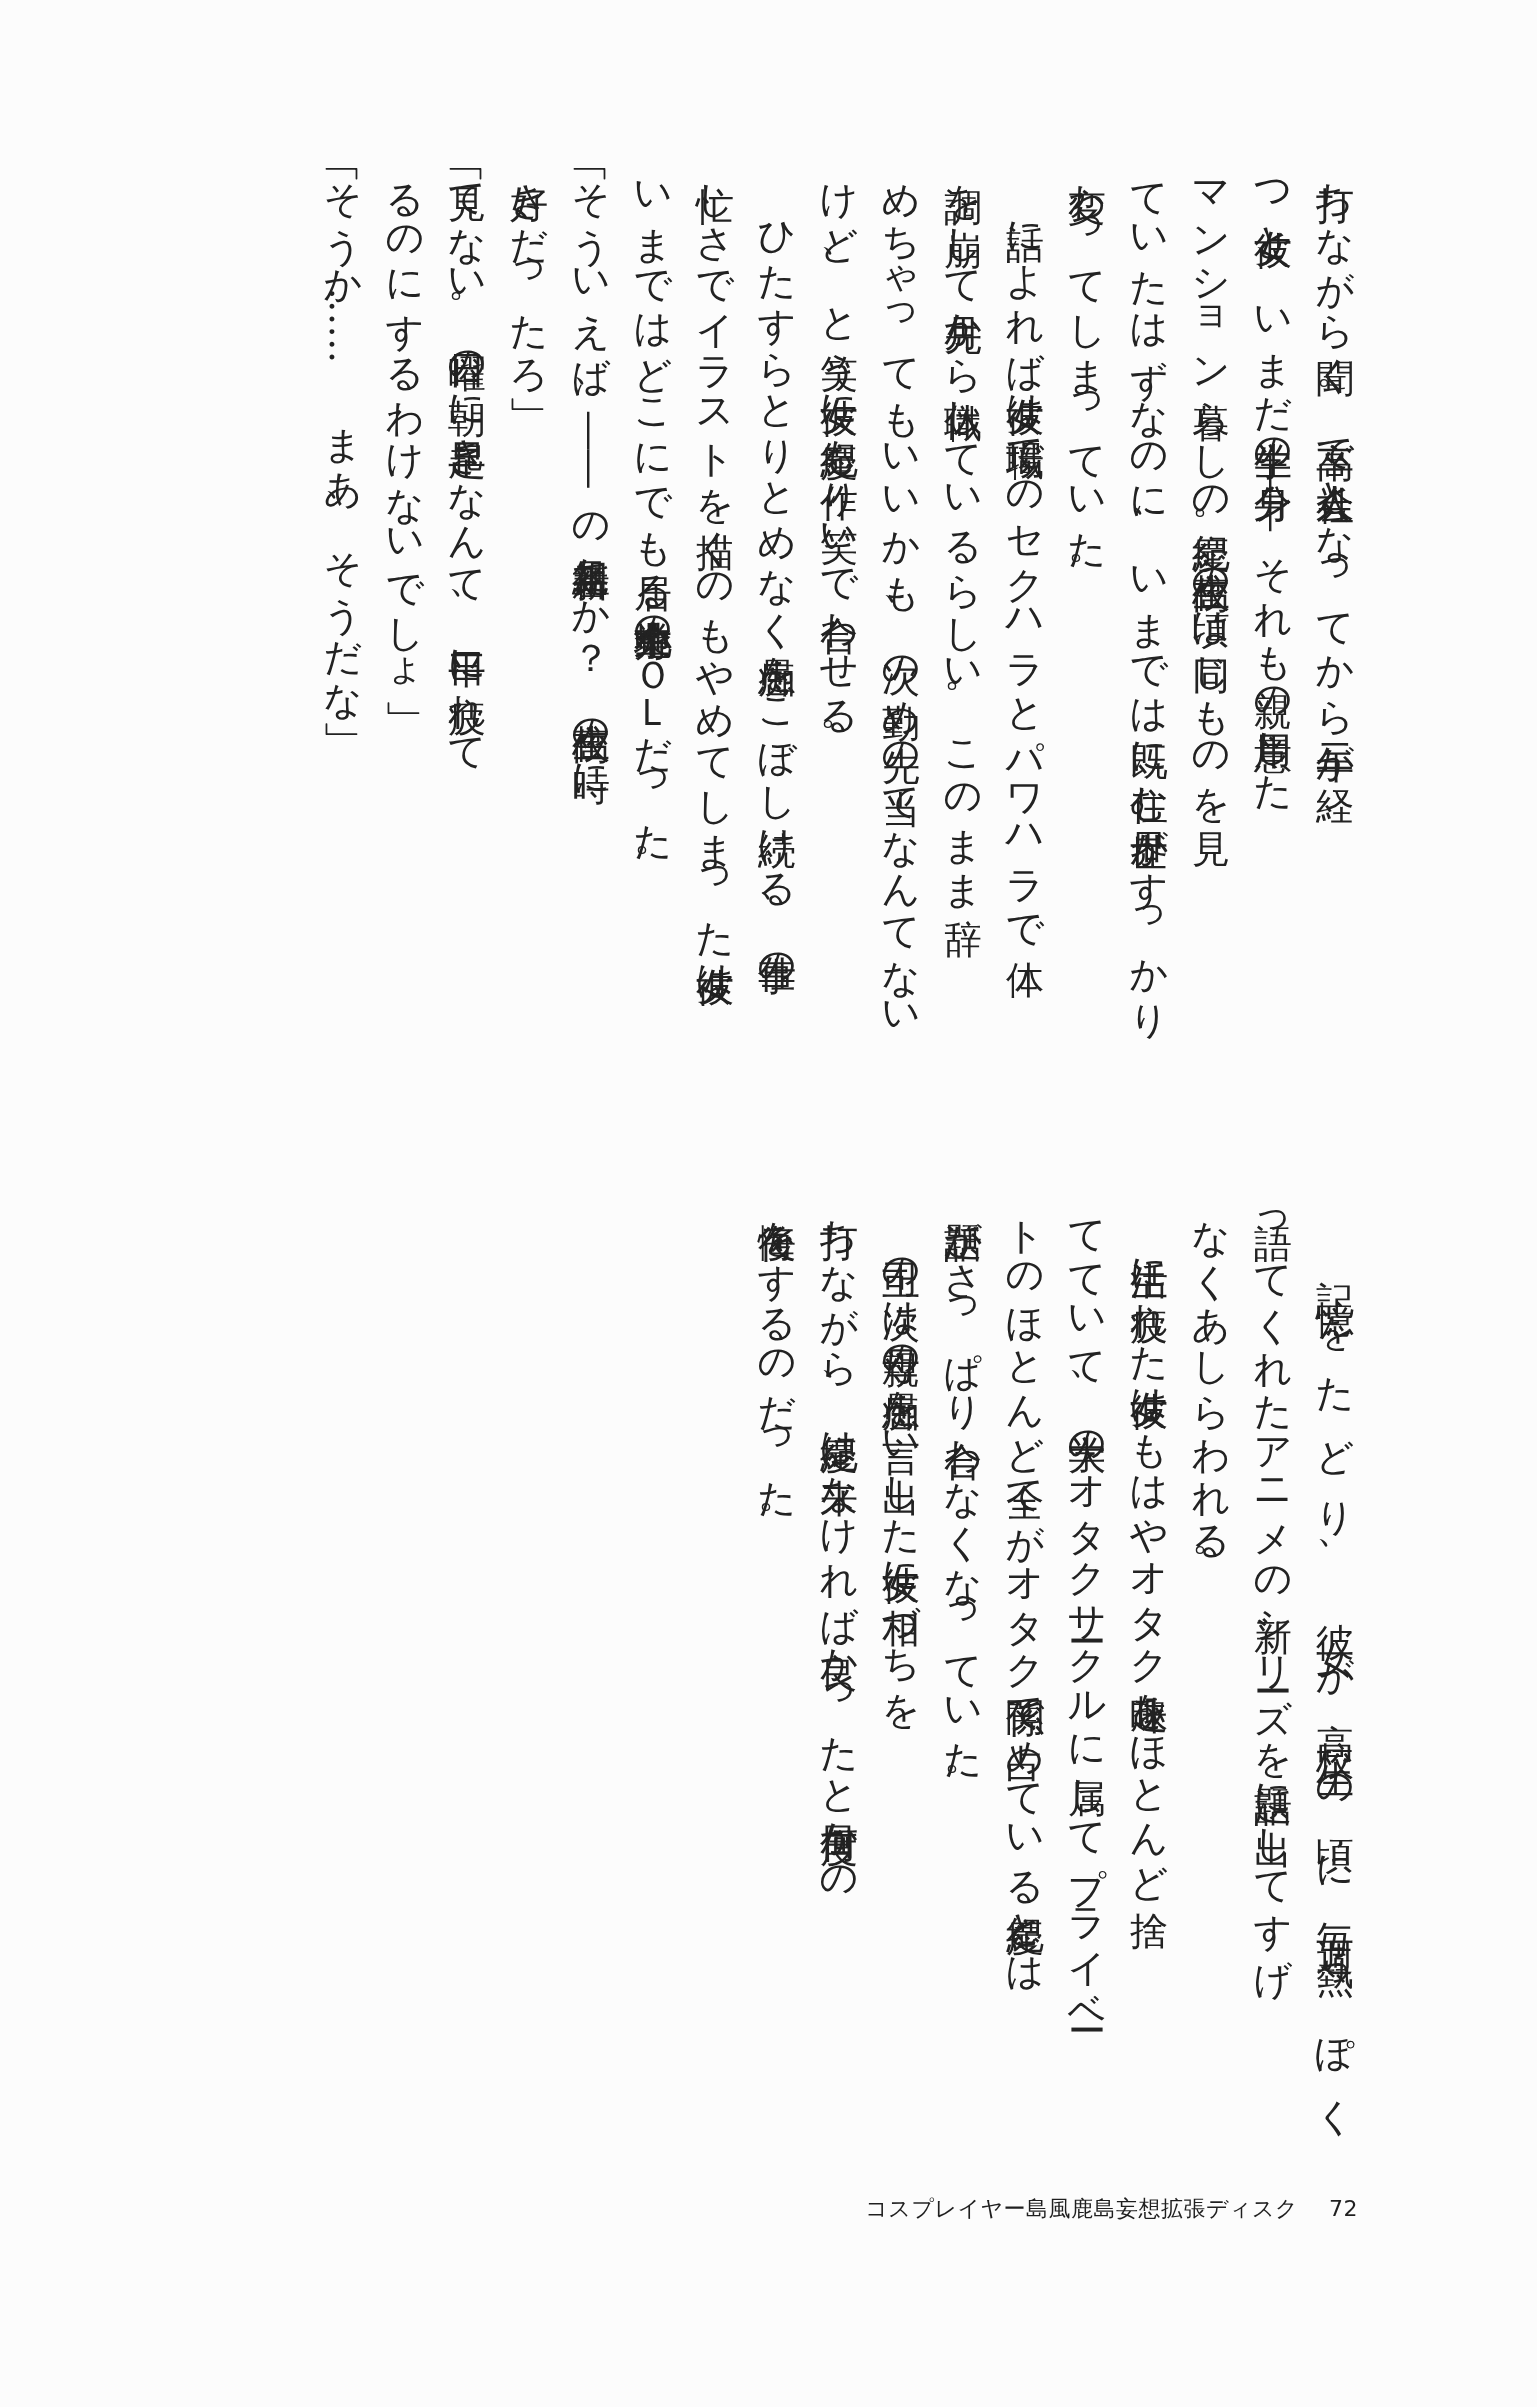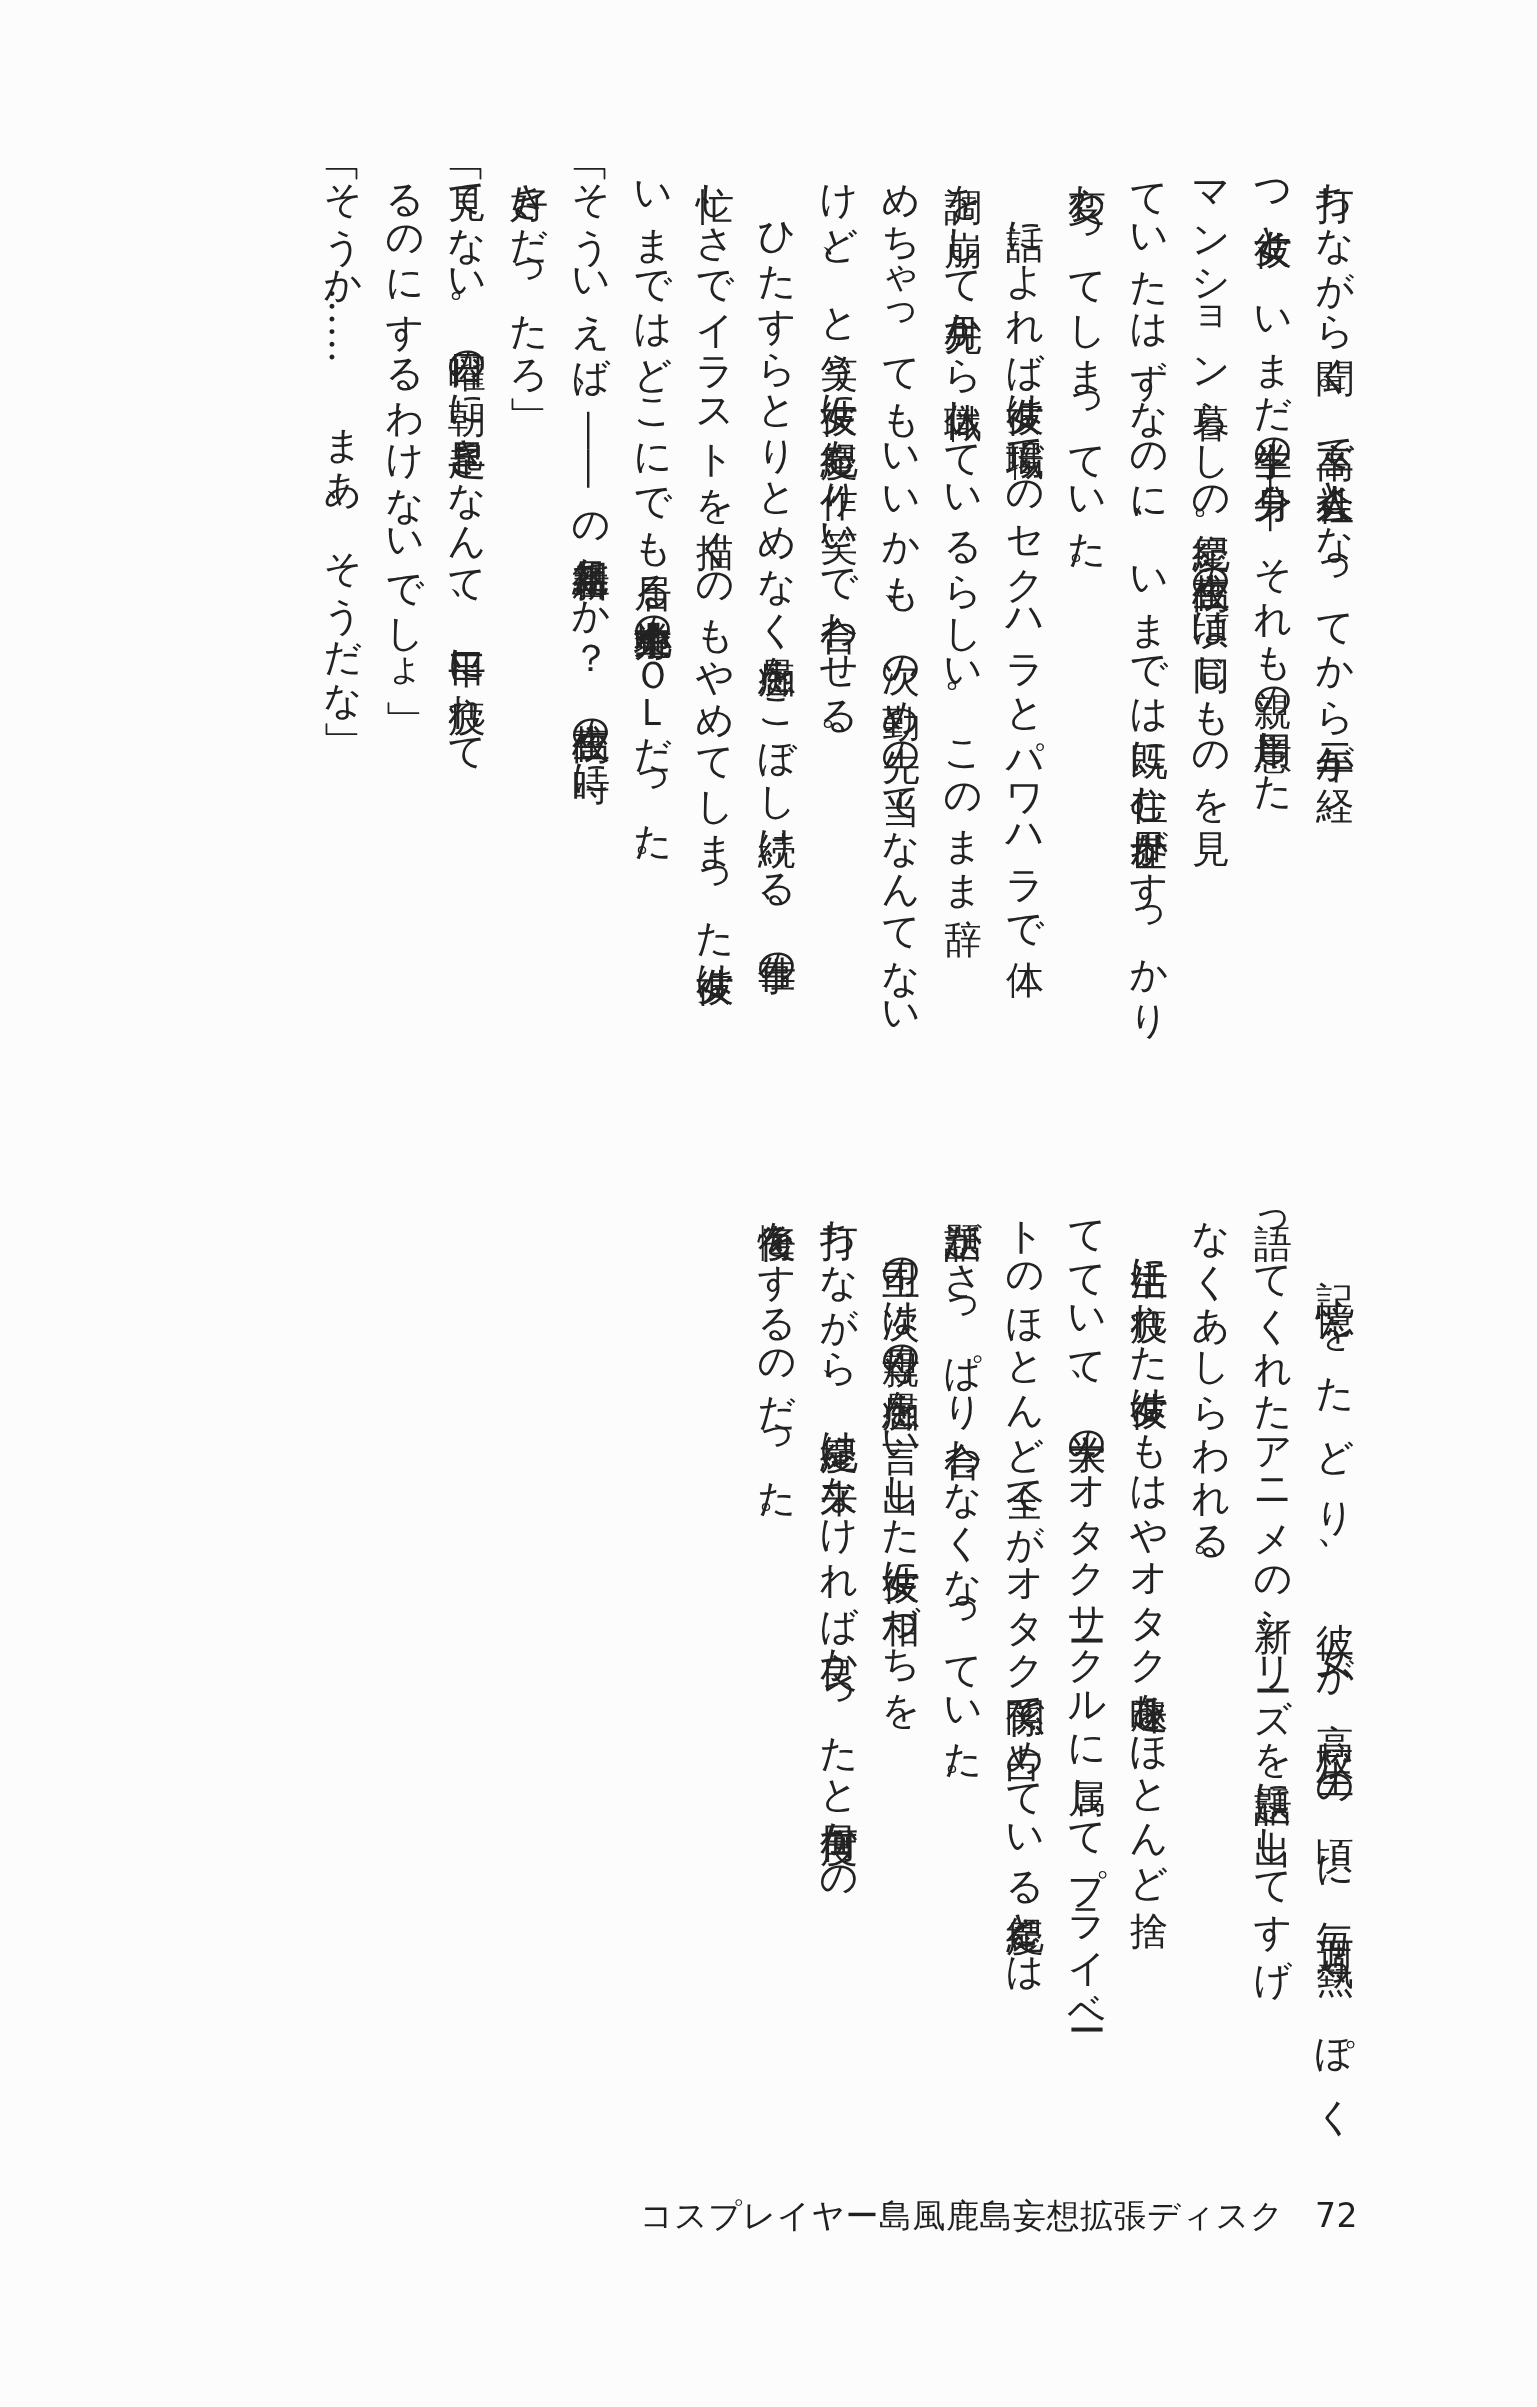--- a/index.html
+++ b/index.html
@@ -29,21 +29,21 @@
     text-align: justify;
     text-align-last: justify;
   }
   .vblock.top    { top: 157px;  right: 171px; }
   .vblock.bottom { top: 1194px; right: 171px; }
   .footer {
     position: absolute;
     top: 2194px;
     right: 179px;
     font-family: "DejaVu Sans", "Liberation Sans", sans-serif;
-    font-size: 33px;
+    font-size: 22px;
     letter-spacing: 0.5px;
     color: #1f1f1f;
     white-space: nowrap;
   }
   .fgap { display: inline-block; width: 31px; }
 </style>
 </head>
 <body>
 
 <div class="page">

